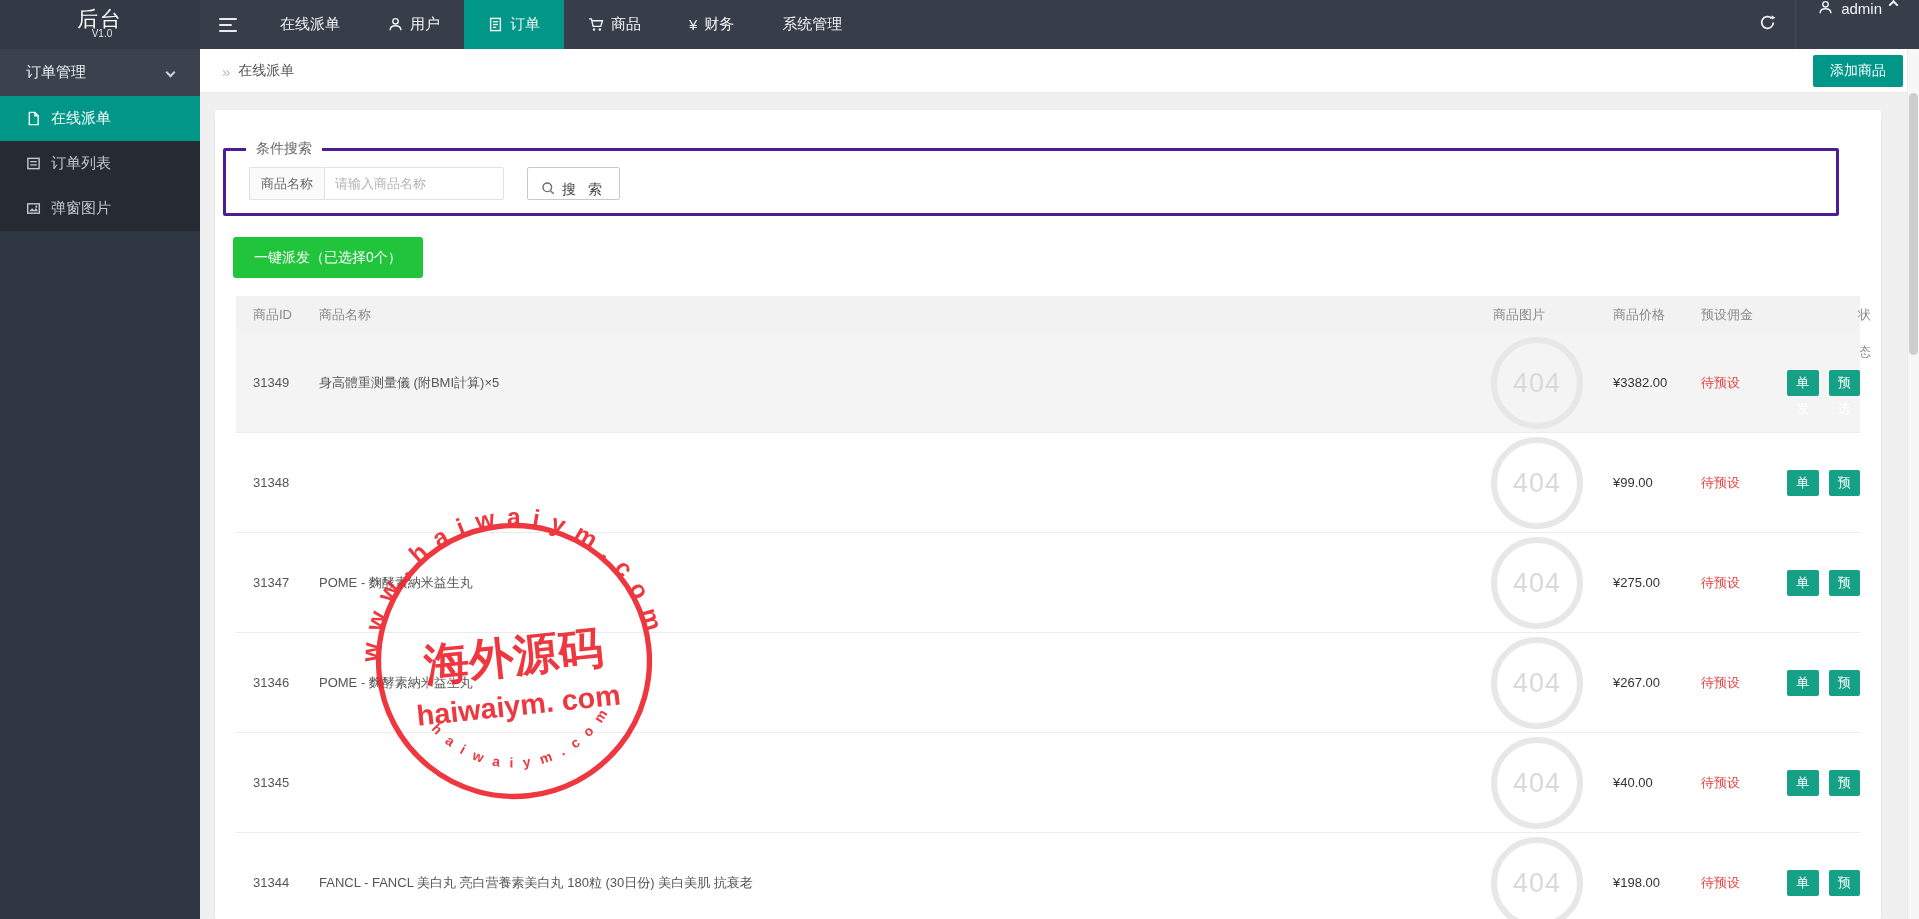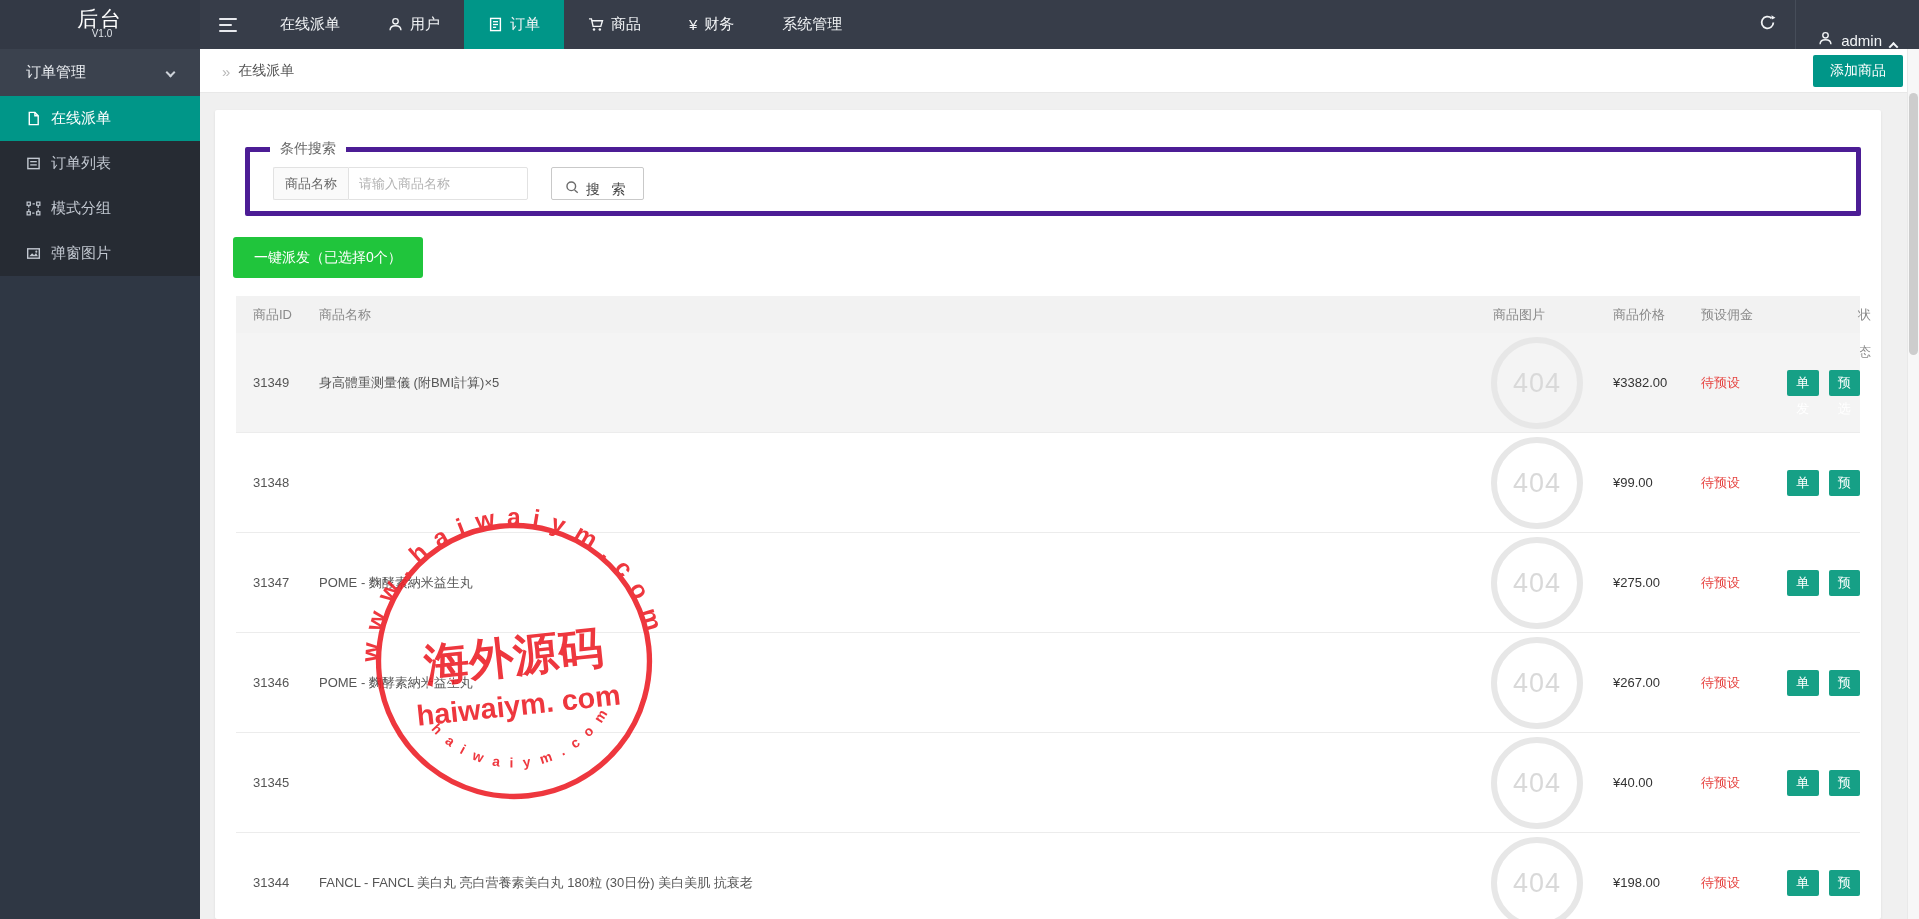--- a/index.html
+++ b/index.html
@@ -17,21 +17,21 @@
   .burger .bars i { display:block; height:2px; background:#e8eaee; border-radius:1px; }
   .burger .bars i:nth-child(1){ width:18px; } .burger .bars i:nth-child(2){ width:13px; } .burger .bars i:nth-child(3){ width:18px; }
   .nav { display:flex; }
   .nav-item { display:flex; align-items:center; gap:7px; padding:0 24px; color:#f2f4f6;
     font-size:15px; cursor:pointer; }
   .nav-item.active { background:#009688; }
   .nav-item svg { display:block; }
   .tb-right { margin-left:auto; display:flex; align-items:stretch; }
   .tb-refresh { width:56px; display:flex; align-items:center; justify-content:center; cursor:pointer; }
   .tb-sep { width:1px; background:#464d59; }
-  .tb-user { display:flex; align-items:flex-end; gap:8px; padding:0 22px; color:#f2f4f6; font-size:15px; cursor:pointer; }
+  .tb-user { display:flex; align-items:flex-start; gap:8px; padding:0 22px; color:#f2f4f6; font-size:15px; cursor:pointer; }
   .chev { display:inline-block; width:7px; height:7px; border-right:2px solid currentColor; border-bottom:2px solid currentColor; }
   .chev.up { transform:rotate(-135deg) translate(-1px,-1px); }
   .chev.down { transform:rotate(45deg); }
 
   
   .sidebar { position:absolute; left:0; top:49px; width:200px; height:870px; background:#2f3744; z-index:10; }
   .side-group { height:47px; background:#3b424e; color:#e9ecf0; font-size:15px;
     display:flex; align-items:center; padding:0 26px; cursor:pointer; }
   .side-group .chev { margin-left:auto; color:#cdd2d9; }
   .side-menu { background:#262b33; }
@@ -47,22 +47,22 @@
     font-size:14px; color:#555; }
   .crumb .sep { color:#b9b9b9; font-size:15px; }
   .btn-add { position:absolute; right:16px; top:6px; height:32px; padding:0 17px;
     background:#009688; color:#fff; font-size:14px; border:none; border-radius:2px; cursor:pointer; }
 
   
   .main { position:absolute; left:200px; top:93px; width:1707px; height:826px; background:#f0f0f0; }
   .card { position:absolute; left:15px; top:17px; width:1666px; height:809px; background:#fff;
     border-radius:2px; box-shadow:0 1px 3px rgba(0,0,0,.08); }
 
-  fieldset.search { position:absolute; left:30px; top:30px; width:1616px; height:76px;
-    border:5px solid #4c1d95; border-radius:2px;font-family:Liberation Serif, serif; }
+  fieldset.search { position:absolute; left:8px; top:30px; width:1616px; height:76px;
+    border:3px solid #4c1d95; border-radius:2px; }
   fieldset.search legend { margin-left:20px; padding:0 10px; font-size:14px; color:#666; }
   .search-row { position:absolute; left:23px; top:9px; display:flex; align-items:stretch; height:33px; }
   .fld-label { background:#fafafa; border:1px solid #e2e2e2; border-right:none; border-radius:2px 0 0 2px;
     color:#666; font-size:13px; display:flex; align-items:center; padding:0 11px; }
   .fld-input { width:180px; border:1px solid #e2e2e2; border-radius:0 2px 2px 0; padding:0 10px;
     font-size:13px; color:#333; outline:none; font-family:inherit; }
   .fld-input::placeholder { color:#b3b3b3; }
   .btn-search { margin-left:23px; height:33px; padding:0 13px; background:#fff; border:1px solid #c9c9c9;
     border-radius:2px; font-size:14px; color:#444; letter-spacing:4px; cursor:pointer;
     display:flex; align-items:flex-end; gap:6px; font-family:inherit; }
@@ -194,32 +194,20 @@
             <rect x="2" y="2.5" width="12" height="11" fill="none" stroke="#c2c8d1" stroke-width="1.5"></rect>
             <line x1="4.5" y1="6" x2="11.5" y2="6" stroke="#c2c8d1" stroke-width="1.4"></line>
             <line x1="4.5" y1="9.5" x2="11.5" y2="9.5" stroke="#c2c8d1" stroke-width="1.4"></line>
           </svg>
         </span>
       <span>订单列表</span>
     </div>
     <div class="side-item">
       <span>
           <svg width="15" height="15" viewBox="0 0 16 16">
-            <rect x="3" y="3" width="10" height="10" fill="none" stroke="#c2c8d1" stroke-width="1.3" stroke-dasharray="2.4 1.6"></rect>
-            <rect x="1.2" y="1.2" width="3.4" height="3.4" fill="#262b33" stroke="#c2c8d1" stroke-width="1.3"></rect>
-            <rect x="11.4" y="1.2" width="3.4" height="3.4" fill="#262b33" stroke="#c2c8d1" stroke-width="1.3"></rect>
-            <rect x="1.2" y="11.4" width="3.4" height="3.4" fill="#262b33" stroke="#c2c8d1" stroke-width="1.3"></rect>
-            <rect x="11.4" y="11.4" width="3.4" height="3.4" fill="#262b33" stroke="#c2c8d1" stroke-width="1.3"></rect>
-          </svg>
-        </span>
-      <span>模式分组</span>
-    </div>
-    <div class="side-item">
-      <span>
-          <svg width="15" height="15" viewBox="0 0 16 16">
             <rect x="1.8" y="3" width="12.4" height="10" fill="none" stroke="#c2c8d1" stroke-width="1.5"></rect>
             <path d="M3.5 11l3-3.4 2.2 2.2 2-2.3 2 3.5z" fill="#c2c8d1"></path>
             <circle cx="11" cy="6" r="1.1" fill="#c2c8d1"></circle>
           </svg>
         </span>
       <span>弹窗图片</span>
     </div>
   </div>
 </div>
 

